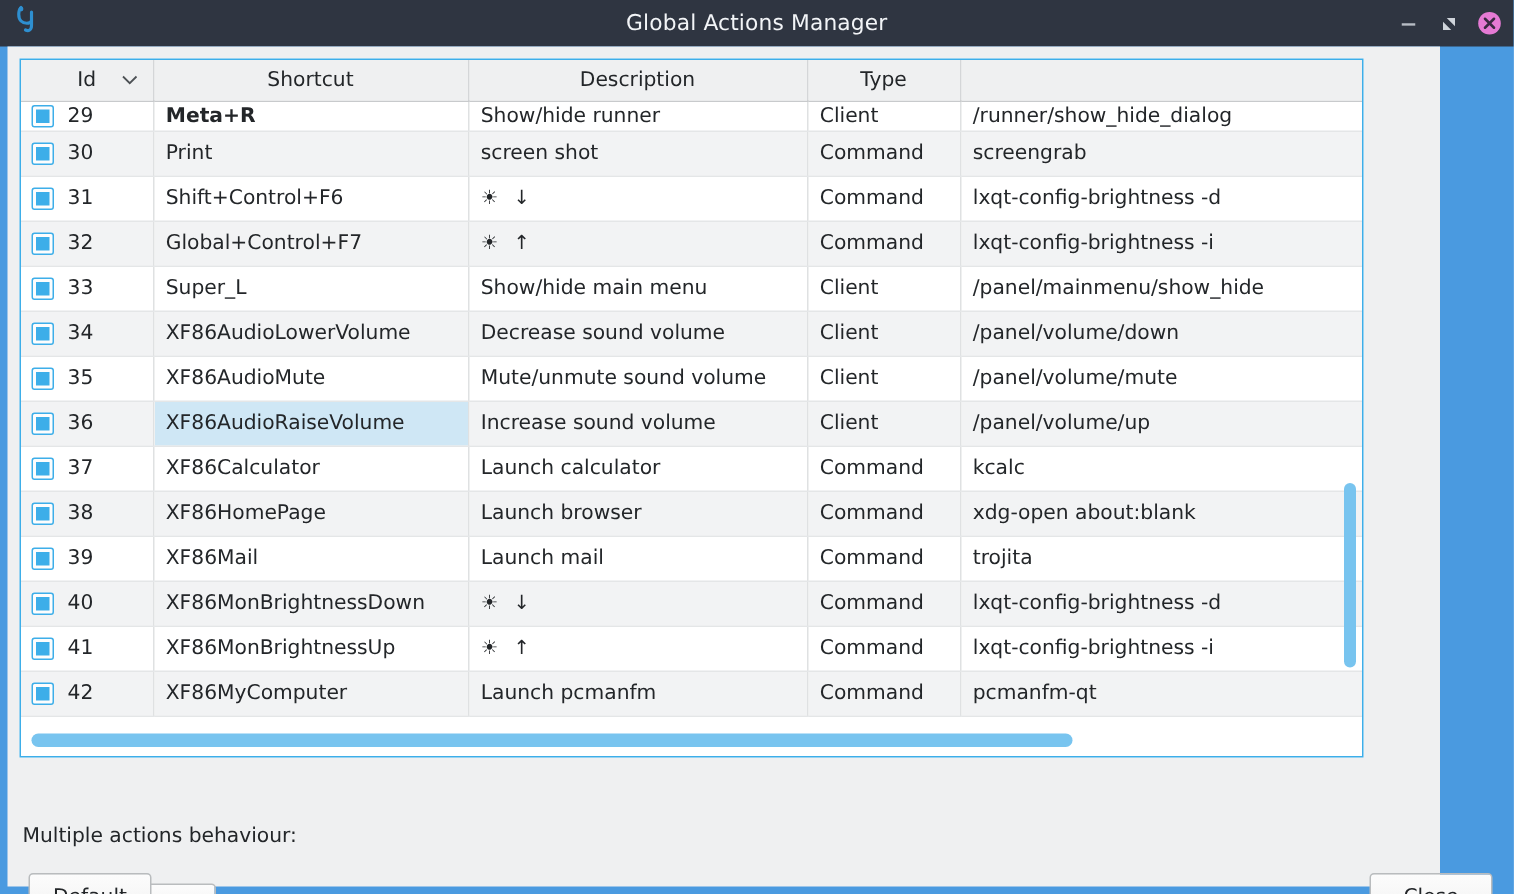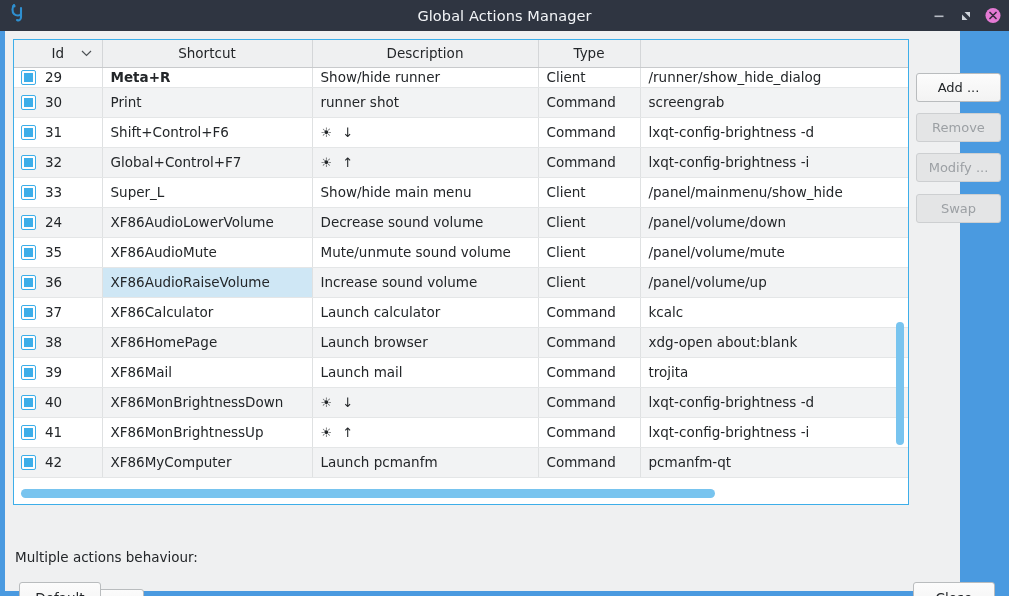--- a/index.html
+++ b/index.html
@@ -355,21 +355,21 @@
             <tr class="even">
               <td class="idcell">
                 <div class="idwrap">
                   <span class="chk">
                     <i></i>
                   </span>
                   <span>30</span>
                 </div>
               </td>
               <td><span>Print</span></td>
-              <td><span>runner shot</span></td>
+              <td><span>screen shot</span></td>
               <td><span>Command</span></td>
               <td><span>screengrab</span></td>
             </tr>
             <tr class="odd">
               <td class="idcell">
                 <div class="idwrap">
                   <span class="chk">
                     <i></i>
                   </span>
                   <span>31</span>
@@ -407,21 +407,21 @@
               <td><span>Show/hide main menu</span></td>
               <td><span>Client</span></td>
               <td><span>/panel/mainmenu/show_hide</span></td>
             </tr>
             <tr class="even">
               <td class="idcell">
                 <div class="idwrap">
                   <span class="chk">
                     <i></i>
                   </span>
-                  <span>24</span>
+                  <span>34</span>
                 </div>
               </td>
               <td><span>XF86AudioLowerVolume</span></td>
               <td><span>Decrease sound volume</span></td>
               <td><span>Client</span></td>
               <td><span>/panel/volume/down</span></td>
             </tr>
             <tr class="odd">
               <td class="idcell">
                 <div class="idwrap">
@@ -538,34 +538,20 @@
       </table>
 
       <div id="vscroll">
         <div id="vthumb"></div>
       </div>
       <div id="hscroll">
         <div id="hthumb"></div>
       </div>
     </div>
 
-    <div id="side-buttons">
-      <div class="sbtn">
-        <span>Add ...</span>
-      </div>
-      <div class="sbtn disabled">
-        <span>Remove</span>
-      </div>
-      <div class="sbtn disabled">
-        <span>Modify ...</span>
-      </div>
-      <div class="sbtn disabled gap-above">
-        <span>Swap</span>
-      </div>
-    </div>
 
     <div id="behaviour-row">
       <div id="behaviour-label">Multiple actions behaviour:</div>
       <div id="combo">
         <span>First</span>
         <span>
           <svg width="11" height="8" viewBox="0 0 11 8">
             <path d="M1 2 L5.5 6.5 L10 2" stroke="#4d5155" stroke-width="1.3" fill="none"></path>
           </svg>
         </span>

